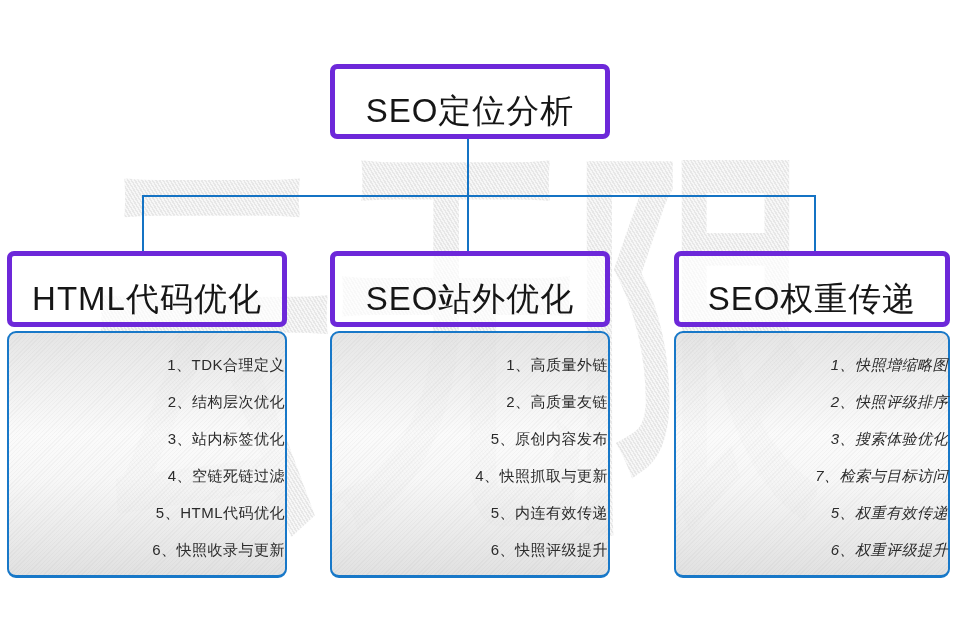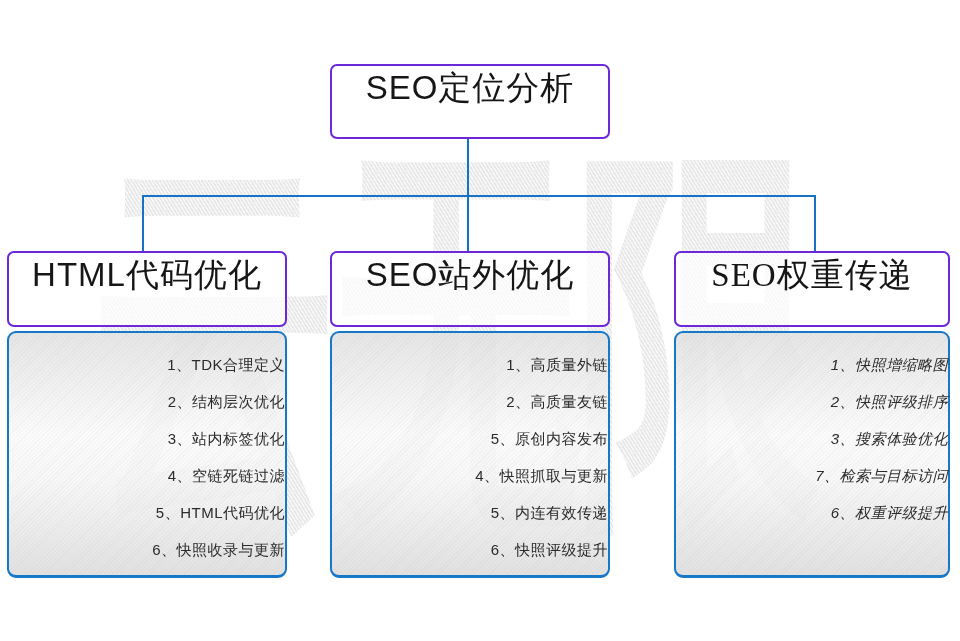--- a/index.html
+++ b/index.html
@@ -28,33 +28,33 @@
     z-index:0;
   }
   
   .line{position:absolute;background:#1473c4;z-index:1;}
   .v{width:2px;}
   .h{height:2px;}
   
   .node{
     position:absolute;
     box-sizing:border-box;
-    border:2px solid #6d28d9;
+    border:5px solid #6d28d9;
     border-radius:7px;
     background:rgba(255,255,255,0.72);
-    display:flex;align-items:flex-start;justify-content:center;
+    display:flex;align-items:flex-end;justify-content:center;
     z-index:2;
     color:#161616;
   }
   .node-title{font-size:33px;letter-spacing:1px;}
   .root-node{left:330px;top:64px;width:280px;height:75px;}
   .header-node{top:251px;height:76px;}
   .hdr-0{left:7px;width:280px;}
   .hdr-1{left:330px;width:280px;}
-  .hdr-2{left:674px;width:276px;font-family:Liberation Serif, serif;}
+  .hdr-2{left:674px;width:276px;}
   .list-node{
     position:absolute;
     top:331px;height:247px;
     box-sizing:border-box;
     border:2px solid #1878c8;
     border-bottom-width:3px;
     border-radius:9px;
     background:
       repeating-linear-gradient(135deg,rgba(120,120,120,0.055) 0 1px,rgba(255,255,255,0) 1px 3px),
       linear-gradient(180deg,rgba(226,226,226,0.88) 0%,rgba(250,250,250,0.82) 42%,rgba(246,246,246,0.82) 60%,rgba(222,222,222,0.9) 100%);
@@ -122,17 +122,18 @@
       <li>5、内连有效传递</li>
       <li>6、快照评级提升</li>
     </ul>
   </div>
   <div class="list-node lst-2">
     <ul>
       <li>1、快照增缩略图</li>
       <li>2、快照评级排序</li>
       <li>3、搜索体验优化</li>
       <li>7、检索与目标访问</li>
+      <li>5、权重有效传递</li>
       <li>6、权重评级提升</li>
     </ul>
   </div>
 
 </div>
 
 </body></html>

